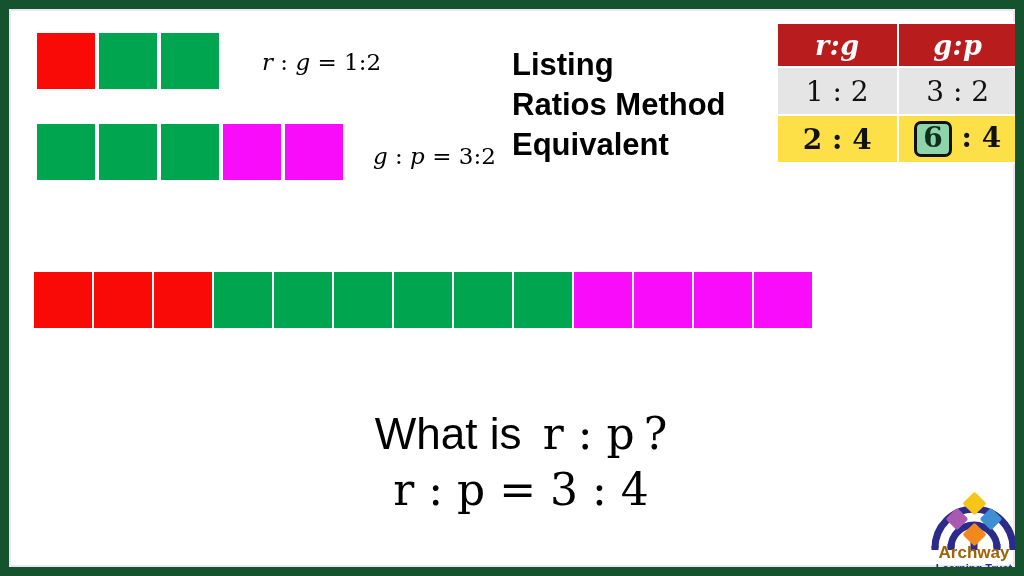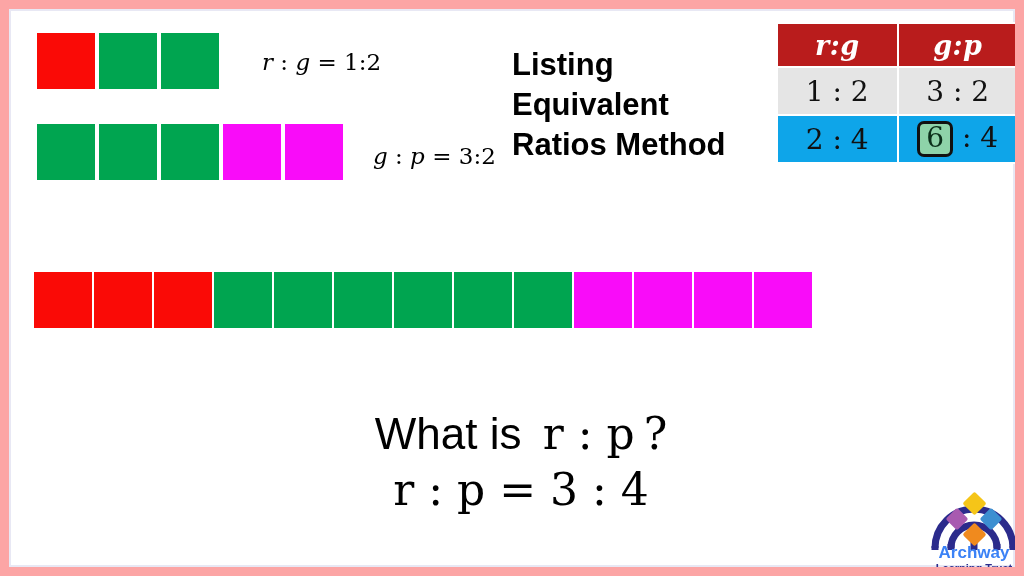--- a/index.html
+++ b/index.html
@@ -6,21 +6,21 @@
     margin: 0;
     padding: 0;
     background: #ffffff;
   }
   #slide {
     position: relative;
     width: 1024px;
     height: 576px;
     background: #ffffff;
     box-sizing: border-box;
-    border: 9px solid #fca5a5;
+    border: 9px solid #14532d;
     overflow: hidden;
     font-family: "Liberation Sans", sans-serif;
   }
   #inner-rule {
     position: absolute;
     left: 0; top: 0; right: 0; bottom: 0;
     border: 2px solid #e8e8f4;
     pointer-events: none;
   }
 
@@ -111,21 +111,21 @@
   #ratio-table td {
     font-family: "DejaVu Serif", "Liberation Serif", serif;
     font-size: 28px;
     color: #111111;
     height: 46px;
     text-align: center;
     padding: 0;
     vertical-align: middle;
   }
   #ratio-table tr.odd td  { background: #e5e5e5; }
-  #ratio-table tr.even td { background: #0ea5e9; }
+  #ratio-table tr.even td { background: #fde047; font-weight: bold; }
 
   .hl {
     display: inline-block;
     background: #8ed3a9;
     border: 3px solid #111111;
     border-radius: 7px;
     padding: 0px 6px 2px 6px;
     line-height: 1.02;
     color: #0b2f1a;
   }
@@ -199,22 +199,22 @@
     <div class="block green"></div>
     <div class="block green"></div>
     <div class="block magenta"></div>
     <div class="block magenta"></div>
     <div class="block magenta"></div>
     <div class="block magenta"></div>
   </div>
 
   <div id="title">
     <span class="tline">Listing</span>
+    <span class="tline">Ratios Method</span>
     <span class="tline">Equivalent</span>
-    <span class="tline">Ratios Method</span>
   </div>
 
   <table id="ratio-table">
     <thead>
       <tr>
         <th><span>r</span><span>:</span><span>g</span></th>
         <th><span>g</span><span>:</span><span>p</span></th>
       </tr>
     </thead>
     <tbody>
@@ -249,17 +249,17 @@
         <line x1="49" y1="46" x2="49" y2="64"></line>
       </g>
 
       <g>
         <rect x="41" y="9" width="17" height="17" rx="2" fill="#f5c518" transform="rotate(45 49.5 17.5)"></rect>
         <rect x="24" y="25" width="16" height="16" rx="2" fill="#a85ab0" transform="rotate(45 32 33)"></rect>
         <rect x="58" y="25" width="16" height="16" rx="2" fill="#3d8fd1" transform="rotate(45 66 33)"></rect>
         <rect x="41" y="40" width="17" height="17" rx="2" fill="#f08a1e" transform="rotate(45 49.5 48.5)"></rect>
       </g>
     </svg>
-    <div style="position:absolute; left:0; top:58px; width:98px; text-align:center; font-family:'Liberation Sans',sans-serif; font-weight:bold; font-size:17px; color:#3b82f6; line-height:18px;">Archway</div>
+    <div style="position:absolute; left:0; top:58px; width:98px; text-align:center; font-family:'Liberation Sans',sans-serif; font-weight:bold; font-size:17px; color:#a16207; line-height:18px;">Archway</div>
     <div style="position:absolute; left:0; top:76px; width:98px; text-align:center; font-family:'Liberation Sans',sans-serif; font-weight:bold; font-size:11px; color:#2b2b8c; line-height:12px;">Learning Trust</div>
   </div>
 
 </div>
 
 </body></html>

